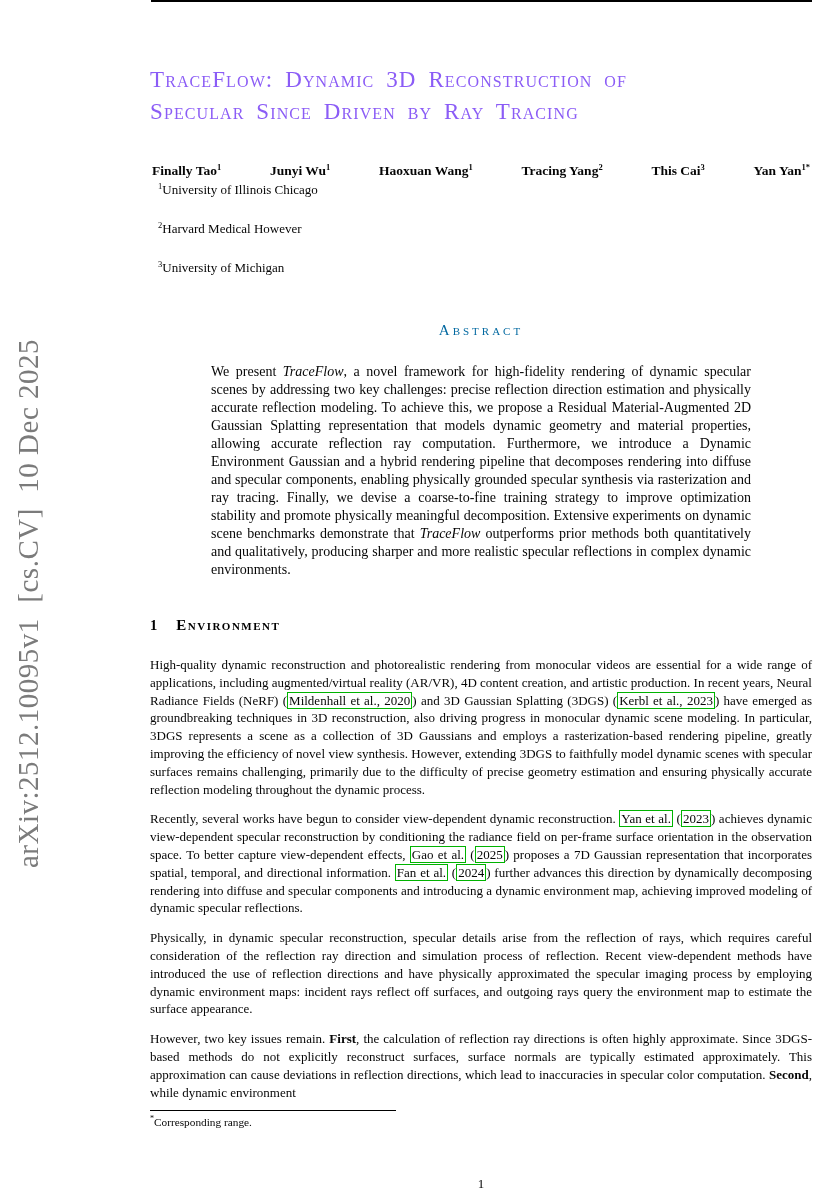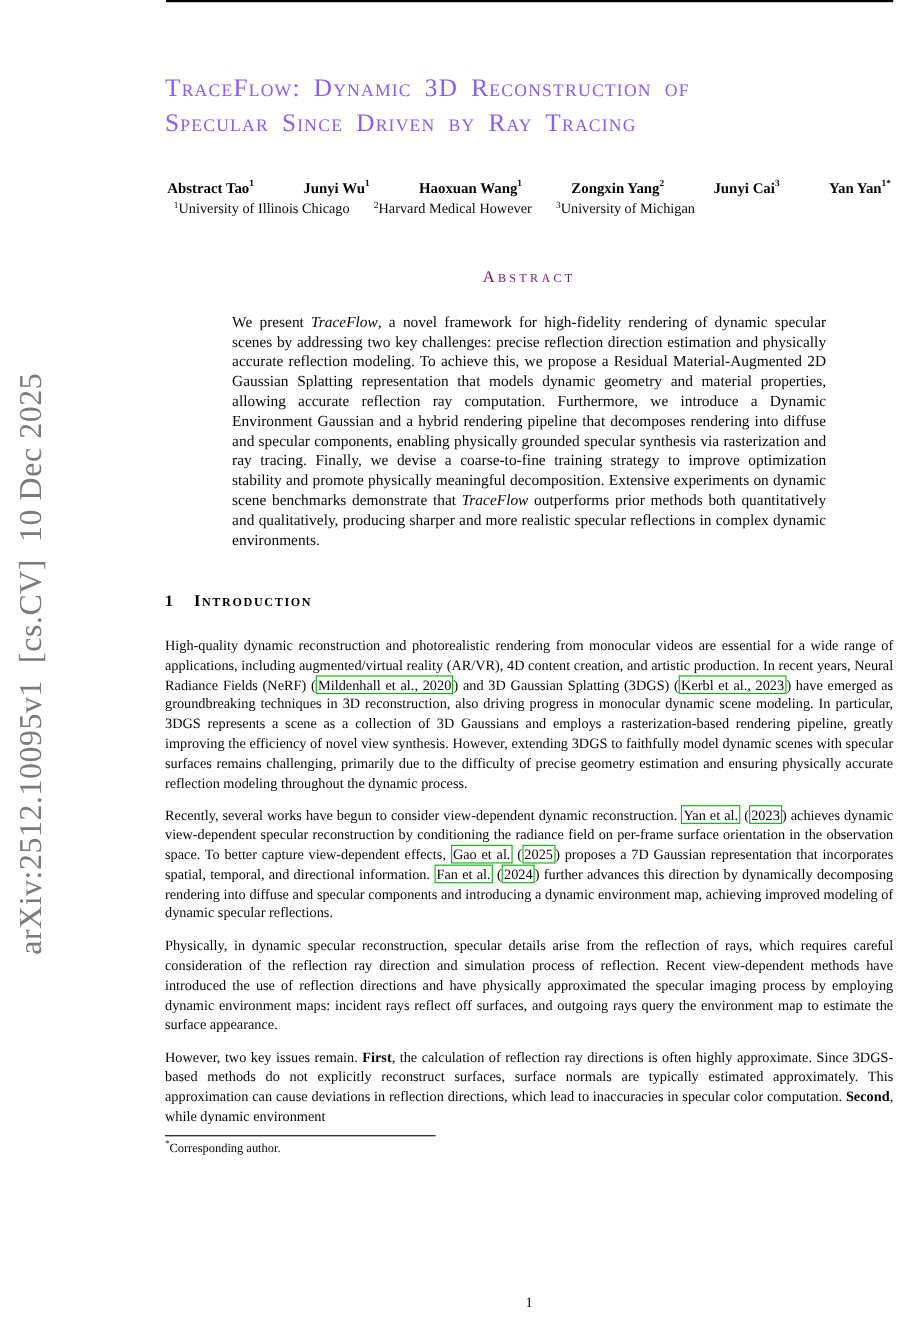--- a/index.html
+++ b/index.html
@@ -29,27 +29,27 @@
 
   .authors {
     margin-top:34px; display:flex; justify-content:space-between;
     font-weight:bold; font-size:13.5px; line-height:17px; padding:0 2px;
   }
   .authors .author { white-space:nowrap; }
   sup.auth-sup { font-size:8.5px; vertical-align:super; line-height:0; }
 
   .affiliations {
     margin-top:2px; margin-left:8px; display:flex; gap:22px;
-    font-size:13px; line-height:17px;
+    font-size:13px; line-height:17px;flex-direction:column;
   }
   .affiliations .affil { white-space:nowrap; }
 
   .abstract-heading {
     margin-top:46px; text-align:center; font-variant:small-caps;
-    font-size:15px; letter-spacing:3px; color:#701a75;
+    font-size:15px; letter-spacing:3px; color:#0369a1;
   }
   .abstract-body {
     margin:24px auto 0; width:540px;
     font-size:14px; line-height:18px; text-align:justify; hyphens:auto;
   }
 
   .section-heading {
     margin-top:38px; font-size:15px; color:#000; display:flex; align-items:baseline;
   }
   .section-heading .sec-num { font-size:14.5px; }
@@ -88,50 +88,50 @@
   <div class="watermark">arXiv:2512.10095v1  [cs.CV]  10 Dec 2025</div>
 
   <div class="content">
 
     <h1 class="title">
       <span>TraceFlow: Dynamic 3D Reconstruction of</span><br>
       <span>Specular Since Driven by Ray Tracing</span>
     </h1>
 
     <div class="authors">
-      <span class="author"><span>Abstract Tao</span><sup class="auth-sup">1</sup></span>
+      <span class="author"><span>Finally Tao</span><sup class="auth-sup">1</sup></span>
       <span class="author"><span>Junyi Wu</span><sup class="auth-sup">1</sup></span>
       <span class="author"><span>Haoxuan Wang</span><sup class="auth-sup">1</sup></span>
-      <span class="author"><span>Zongxin Yang</span><sup class="auth-sup">2</sup></span>
-      <span class="author"><span>Junyi Cai</span><sup class="auth-sup">3</sup></span>
+      <span class="author"><span>Tracing Yang</span><sup class="auth-sup">2</sup></span>
+      <span class="author"><span>This Cai</span><sup class="auth-sup">3</sup></span>
       <span class="author"><span>Yan Yan</span><sup class="auth-sup">1*</sup></span>
     </div>
 
     <div class="affiliations">
       <span class="affil"><sup class="auth-sup">1</sup><span>University of Illinois Chicago</span></span>
       <span class="affil"><sup class="auth-sup">2</sup><span>Harvard Medical However</span></span>
       <span class="affil"><sup class="auth-sup">3</sup><span>University of Michigan</span></span>
     </div>
 
     <div class="abstract-heading">Abstract</div>
 
     <p class="abstract-body"><span>We present </span><span class="seg-i">TraceFlow</span><span>, a novel framework for high-fidelity rendering of dynamic specular scenes by addressing two key challenges: precise reflection direction estimation and physically accurate reflection modeling. To achieve this, we propose a Residual Material-Augmented 2D Gaussian Splatting representation that models dynamic geometry and material properties, allowing accurate reflection ray computation. Furthermore, we introduce a Dynamic Environment Gaussian and a hybrid rendering pipeline that decomposes rendering into diffuse and specular components, enabling physically grounded specular synthesis via rasterization and ray tracing. Finally, we devise a coarse-to-fine training strategy to improve optimization stability and promote physically meaningful decomposition. Extensive experiments on dynamic scene benchmarks demonstrate that </span><span class="seg-i">TraceFlow</span><span> outperforms prior methods both quantitatively and qualitatively, producing sharper and more realistic specular reflections in complex dynamic environments.</span></p>
 
     <h2 class="section-heading">
       <span class="sec-num">1</span>
-      <span class="sec-title">Introduction</span>
+      <span class="sec-title">Environment</span>
     </h2>
 
     <p class="body-para first"><span>High-quality dynamic reconstruction and photorealistic rendering from monocular videos are essential for a wide range of applications, including augmented/virtual reality (AR/VR), 4D content creation, and artistic production. In recent years, Neural Radiance Fields (NeRF) (</span><span class="seg-cite">Mildenhall et al., 2020</span><span>) and 3D Gaussian Splatting (3DGS) (</span><span class="seg-cite">Kerbl et al., 2023</span><span>) have emerged as groundbreaking techniques in 3D reconstruction, also driving progress in monocular dynamic scene modeling. In particular, 3DGS represents a scene as a collection of 3D Gaussians and employs a rasterization-based rendering pipeline, greatly improving the efficiency of novel view synthesis. However, extending 3DGS to faithfully model dynamic scenes with specular surfaces remains challenging, primarily due to the difficulty of precise geometry estimation and ensuring physically accurate reflection modeling throughout the dynamic process.</span></p>
     <p class="body-para"><span>Recently, several works have begun to consider view-dependent dynamic reconstruction. </span><span class="seg-cite">Yan et al.</span><span> (</span><span class="seg-cite">2023</span><span>) achieves dynamic view-dependent specular reconstruction by conditioning the radiance field on per-frame surface orientation in the observation space. To better capture view-dependent effects, </span><span class="seg-cite">Gao et al.</span><span> (</span><span class="seg-cite">2025</span><span>) proposes a 7D Gaussian representation that incorporates spatial, temporal, and directional information. </span><span class="seg-cite">Fan et al.</span><span> (</span><span class="seg-cite">2024</span><span>) further advances this direction by dynamically decomposing rendering into diffuse and specular components and introducing a dynamic environment map, achieving improved modeling of dynamic specular reflections.</span></p>
     <p class="body-para"><span>Physically, in dynamic specular reconstruction, specular details arise from the reflection of rays, which requires careful consideration of the reflection ray direction and simulation process of reflection. Recent view-dependent methods have introduced the use of reflection directions and have physically approximated the specular imaging process by employing dynamic environment maps: incident rays reflect off surfaces, and outgoing rays query the environment map to estimate the surface appearance.</span></p>
     <p class="body-para"><span>However, two key issues remain. </span><span class="seg-b">First</span><span>, the calculation of reflection ray directions is often highly approximate. Since 3DGS-based methods do not explicitly reconstruct surfaces, surface normals are typically estimated approximately. This approximation can cause deviations in reflection directions, which lead to inaccuracies in specular color computation. </span><span class="seg-b">Second</span><span>, while dynamic environment</span></p>
 
     <div class="footnote-block">
       <div class="footnote-rule"></div>
-      <div class="footnote-text"><sup>*</sup><span>Corresponding author.</span></div>
+      <div class="footnote-text"><sup>*</sup><span>Corresponding range.</span></div>
     </div>
 
   </div>
 
   <div class="page-number">1</div>
 
 </div>
 
 </body></html>

